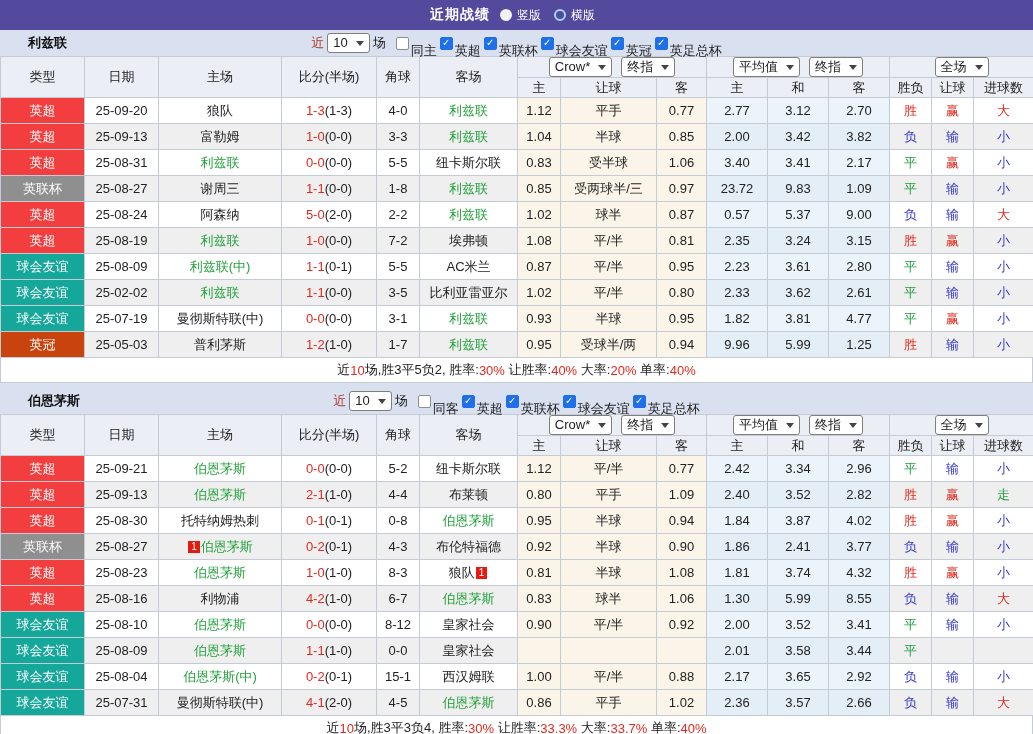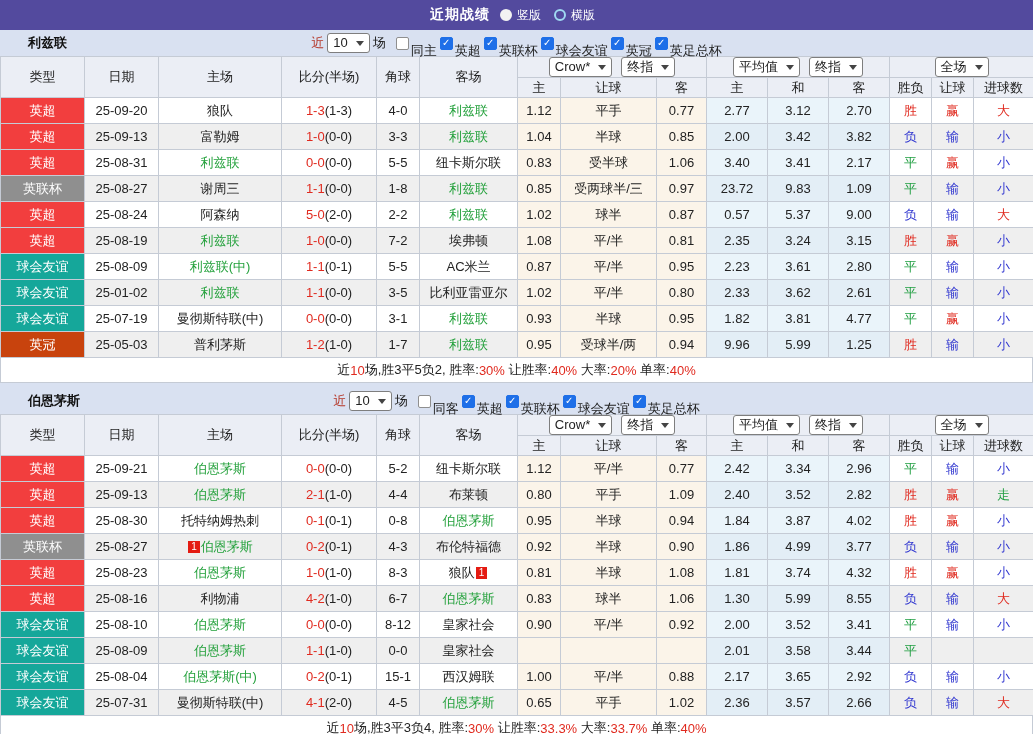--- a/index.html
+++ b/index.html
@@ -314,21 +314,21 @@
             <td class="c-let">0.95</td>
             <td class="c-euro">2.23</td>
             <td class="c-euro">3.61</td>
             <td class="c-euro">2.80</td>
             <td class="c-res" style="color: rgb(31, 158, 64);">平</td>
             <td class="c-res" style="color: rgb(50, 56, 208);">输</td>
             <td class="c-res" style="color: rgb(50, 56, 208);">小</td>
           </tr>
           <tr class="alt">
             <td class="type" style="background: rgb(21, 167, 154);">球会友谊</td>
-            <td>25-01-02</td>
+            <td>25-02-02</td>
             <td><span class="tg">利兹联</span></td>
             <td><span class="fs">1-1</span><span class="hs">(0-0)</span></td>
             <td>3-5</td>
             <td><span>比利亚雷亚尔</span></td>
             <td class="c-let">1.02</td>
             <td class="c-let">平/半</td>
             <td class="c-let">0.80</td>
             <td class="c-euro">2.33</td>
             <td class="c-euro">3.62</td>
             <td class="c-euro">2.61</td>
@@ -541,21 +541,21 @@
             <td class="type" style="background: rgb(143, 143, 143);">英联杯</td>
             <td>25-08-27</td>
             <td><span class="badge">1</span><span class="tg">伯恩茅斯</span></td>
             <td><span class="fs">0-2</span><span class="hs">(0-1)</span></td>
             <td>4-3</td>
             <td><span>布伦特福德</span></td>
             <td class="c-let">0.92</td>
             <td class="c-let">半球</td>
             <td class="c-let">0.90</td>
             <td class="c-euro">1.86</td>
-            <td class="c-euro">4.99</td>
+            <td class="c-euro">2.41</td>
             <td class="c-euro">3.77</td>
             <td class="c-res" style="color: rgb(50, 56, 208);">负</td>
             <td class="c-res" style="color: rgb(50, 56, 208);">输</td>
             <td class="c-res" style="color: rgb(50, 56, 208);">小</td>
           </tr>
           <tr>
             <td class="type" style="background: rgb(242, 62, 62);">英超</td>
             <td>25-08-23</td>
             <td><span class="tg">伯恩茅斯</span></td>
             <td><span class="fs">1-0</span><span class="hs">(1-0)</span></td>
@@ -639,21 +639,21 @@
             <td class="c-res" style="color: rgb(50, 56, 208);">输</td>
             <td class="c-res" style="color: rgb(50, 56, 208);">小</td>
           </tr>
           <tr class="alt">
             <td class="type" style="background: rgb(21, 167, 154);">球会友谊</td>
             <td>25-07-31</td>
             <td><span>曼彻斯特联(中)</span></td>
             <td><span class="fs">4-1</span><span class="hs">(2-0)</span></td>
             <td>4-5</td>
             <td><span class="tg">伯恩茅斯</span></td>
-            <td class="c-let">0.65</td>
+            <td class="c-let">0.86</td>
             <td class="c-let">平手</td>
             <td class="c-let">1.02</td>
             <td class="c-euro">2.36</td>
             <td class="c-euro">3.57</td>
             <td class="c-euro">2.66</td>
             <td class="c-res" style="color: rgb(50, 56, 208);">负</td>
             <td class="c-res" style="color: rgb(50, 56, 208);">输</td>
             <td class="c-res" style="color: rgb(224, 42, 31);">大</td>
           </tr>
         </tbody>

